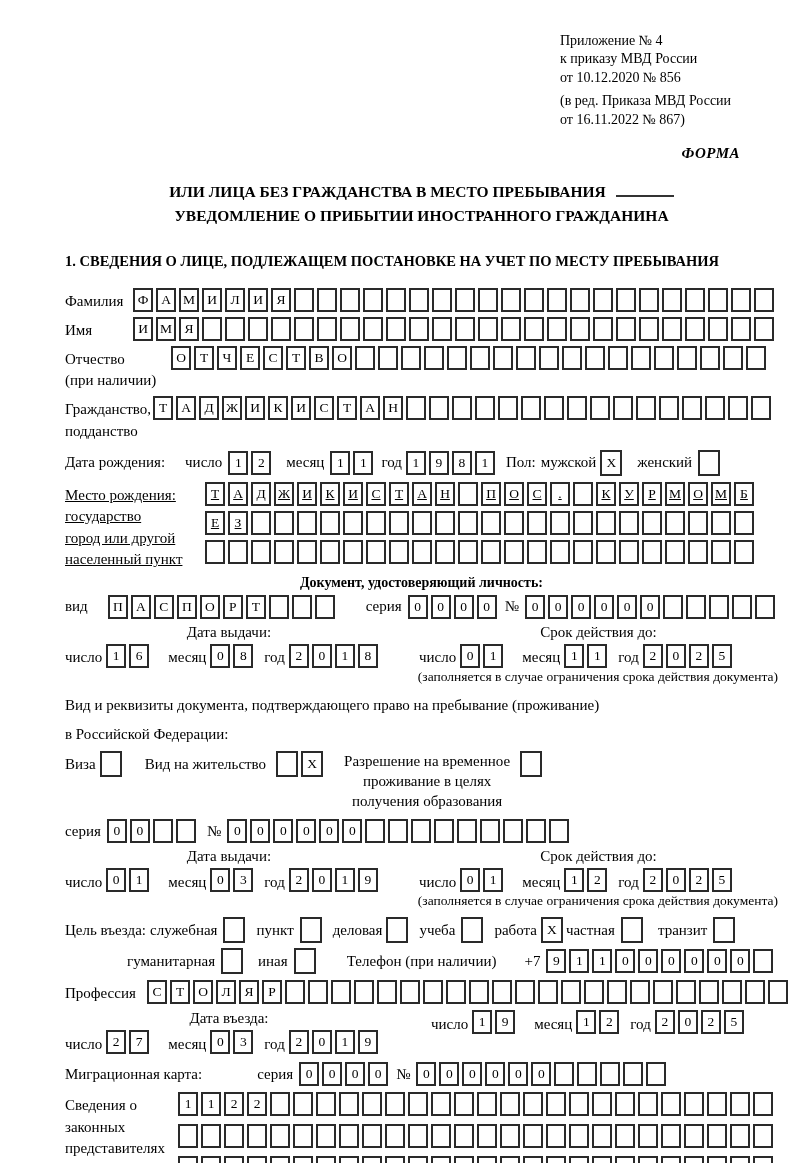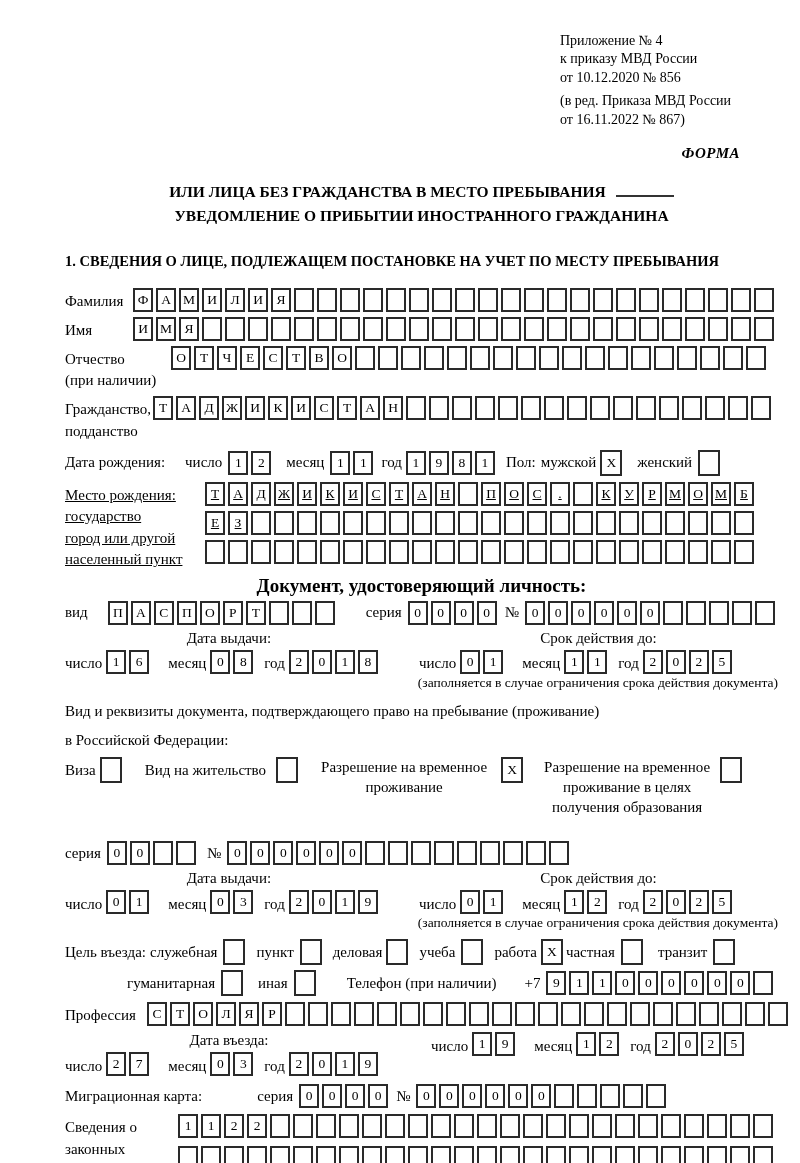--- a/index.html
+++ b/index.html
@@ -31,32 +31,32 @@
     width:20px; height:24px; flex:0 0 20px;
     border:2px solid #2a2a2a; margin-right:3px;
     display:inline-flex; align-items:center; justify-content:center;
     font-size:13.5px; font-family:"Liberation Serif","DejaVu Serif",serif;
   }
   .cb { width:22px; height:26px; flex:0 0 22px; }
   .box-rows .boxes { margin-bottom:5px; }
   .ml8 { margin-left:8px; } .ml5 { margin-left:5px; } .ml12 { margin-left:12px; }
   .ml20 { margin-left:20px; } .ml28 { margin-left:28px; } .ml55 { margin-left:55px; }
   .mr4 { margin-right:4px; } .mr6 { margin-right:6px; }
-  .center-head { text-align:center; font-weight:bold; font-size:19px; margin:3px 0 4px; }
+  .center-head { text-align:center; font-weight:bold; font-size:14px; margin:3px 0 4px; }
   .dates { display:flex; margin-top:2px; }
   .date-col { }
   .date-col.left { width:46%; flex:0 0 46%; }
   .date-col.right { width:54%; flex:0 0 54%; padding-left:26px; }
   .date-head { text-align:center; font-size:15px; margin-bottom:3px; }
   .date-line { display:flex; align-items:center; }
   .date-line .lbl { margin-right:4px; }
   .date-line .boxes { margin-right:8px; }
   .note { font-size:13.5px; text-align:right; margin-top:1px; margin-bottom:8px; }
   .intro { font-size:15px; line-height:1.65; margin-top:4px; }
-  .opts { margin-top:4px; margin-bottom:24px; }
+  .opts { margin-top:4px; margin-bottom:8px; }
   .opt-label-multi { font-size:15px; line-height:1.35; text-align:center; white-space:normal; }
   .w-opt3 { width:178px; flex:0 0 178px; margin-left:14px; margin-right:8px; }
   .w-opt4 { width:170px; flex:0 0 170px; margin-left:16px; margin-right:8px; }
   .rep-rows .boxes { margin-bottom:8px; }
 </style>
 </head>
 <body>
 
 <div class="hdr">
   <div>Приложение № 4</div>
@@ -415,21 +415,20 @@
 <div class="note">(заполняется в случае ограничения срока действия документа)</div>
 
 <div class="intro">Вид и реквизиты документа, подтверждающего право на пребывание (проживание)</div>
 <div class="intro">в Российской Федерации:</div>
 
 <div class="row opts">
   <span class="lbl mr4">Виза</span>
   <span class="cell cb"></span>
   <span class="lbl ml20" style="margin-right:10px;">Вид на жительство</span>
   <span class="cell cb"></span>
-  <span class="opt-label-multi w-opt3">Разрешение на временное проживание</span>
   <span class="cell cb">X</span>
   <span class="opt-label-multi w-opt4">Разрешение на временное проживание в целях получения образования</span>
   <span class="cell cb"></span>
 </div>
 
 <div class="row inline-row">
   <span class="lbl mr6">серия</span>
   <span class="boxes">
       <span class="cell">0</span>
       <span class="cell">0</span>

